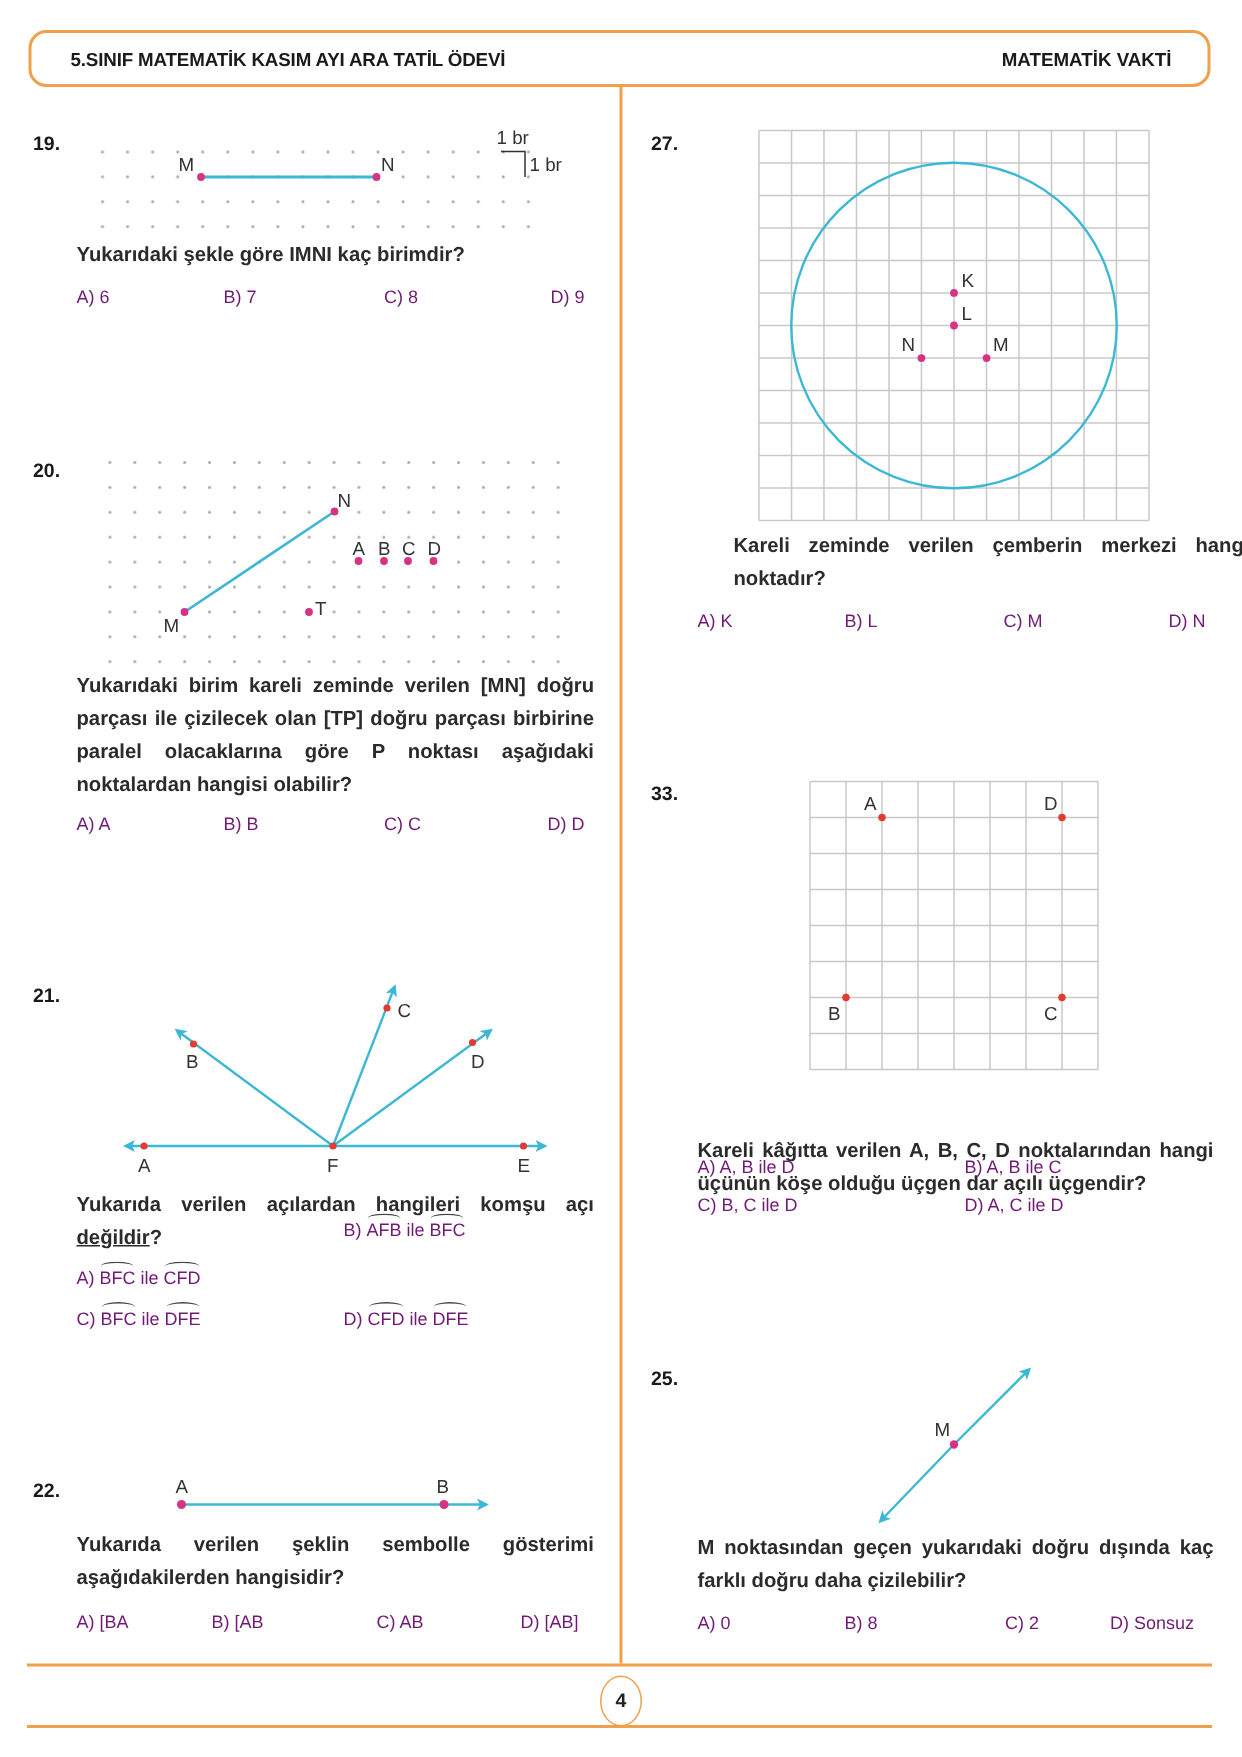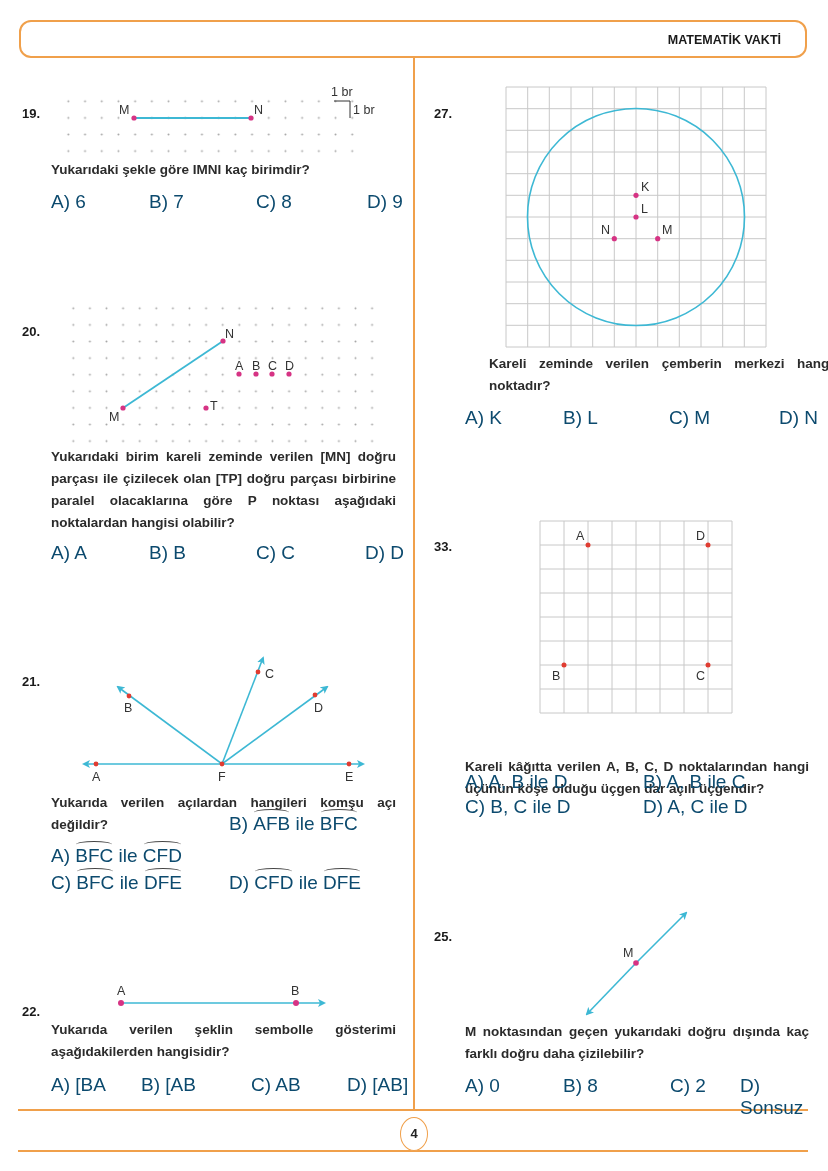--- a/index.html
+++ b/index.html
@@ -3,34 +3,35 @@
 <meta charset="utf-8">
 <style>
   html,body{margin:0;padding:0;background:#fff;}
   body{width:828px;height:1171px;position:relative;overflow:hidden;font-family:"Liberation Sans",sans-serif;color:#2a2a2a;}
   .header{position:absolute;left:19px;top:20px;width:788px;height:38px;border:2px solid #f0a04b;border-radius:12px;box-sizing:border-box;}
   .header .left{position:absolute;left:26px;top:11px;font-size:12.5px;font-weight:bold;color:#1a1a1a;letter-spacing:-0.1px;}
   .header .right{position:absolute;right:24px;top:11px;font-size:12.5px;font-weight:bold;color:#1a1a1a;}
   .vdiv{position:absolute;left:413px;top:58px;width:2px;height:1051px;background:#f0a04b;}
   .hline{position:absolute;left:18px;width:790px;height:2px;background:#f0a04b;}
   .pagenum{position:absolute;left:400px;top:1117px;width:28px;height:34px;border:1.5px solid #f0a04b;border-radius:50%;box-sizing:border-box;background:#fff;text-align:center;font-weight:bold;font-size:13px;line-height:31px;color:#222;}
-  .qnum{position:absolute;font-weight:bold;font-size:13px;color:#1a1a1a;margin-top:18px;}
+  .qnum{position:absolute;font-weight:bold;font-size:13px;color:#1a1a1a;}
   .qtext{position:absolute;font-weight:bold;font-size:13.5px;line-height:22px;color:#2b2b2b;}
   .qtext.justify{text-align:justify;text-align-last:left;}
-  .opt{position:absolute;font-size:19px;color:#0c4a6e;}
-  .u{}
+  .opt{position:absolute;font-size:12px;color:#701a75;}
+  .u{text-decoration:underline;}
   .arc{display:inline-block;position:relative;}
   .arc::before{content:"";position:absolute;left:1px;right:1px;top:-4px;height:6px;border-top:1.2px solid #444;border-radius:50% 50% 0 0;}
   svg{position:absolute;left:0;top:0;}
   svg text{font-family:"Liberation Sans",sans-serif;font-size:12.5px;fill:#333;}
 </style>
 </head>
 <body>
 
 <div class="header">
+  <span class="left">5.SINIF MATEMATİK KASIM AYI ARA TATİL ÖDEVİ</span>
   <span class="right">MATEMATİK VAKTİ</span>
 </div>
 
 <div class="vdiv"></div>
 <div class="hline" style="top:1109px"></div>
 <div class="hline" style="top:1150px"></div>
 <div class="pagenum">4</div>
 
 <svg width="828" height="1171">
   <defs>

